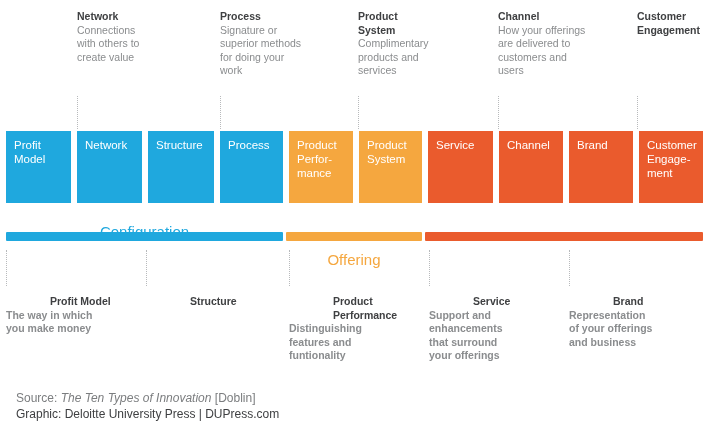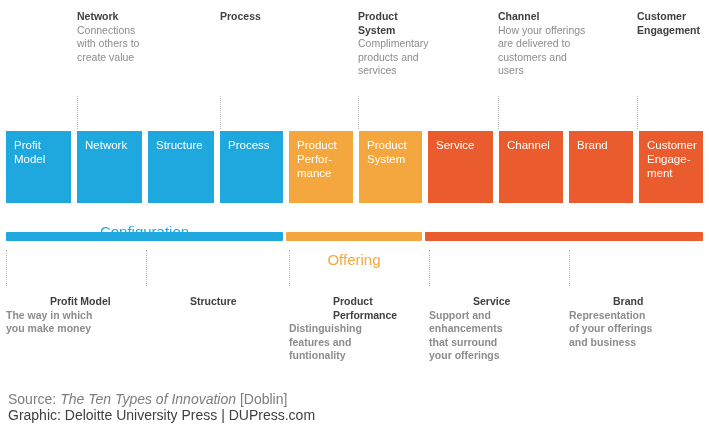--- a/index.html
+++ b/index.html
@@ -94,40 +94,41 @@
     color: #3f4042;
     font-weight: bold;
     display: block;
     margin-left: 44px;
   }
   .bcallout .bd { display: block; font-weight: bold; }
 
   
   .footer {
     position: absolute;
-    left: 8px;
-    font-size: 14px;
+    left: 16px;
+    font-size: 12px;
     color: #7b7d7f;
   }
   .footer-src { top: 391px; }
   .footer-gfx { top: 407px; color: #3f4042; font-weight: normal; }
   .ital { font-style: italic; font-weight: normal; color: #7b7d7f;}
   .nrm  { font-style: normal; font-weight: normal; color: #7b7d7f;}
 </style>
 </head>
 <body>
 
 <div id="canvas">
 
   <div class="callout" style="left:77px; top:10px; width:130px;">
     <span class="hd">Network</span>
     <span class="bd">Connections<br>with others to<br>create value</span>
   </div>
   <div class="callout" style="left:220px; top:10px; width:135px;">
     <span class="hd">Process</span>
+    <span class="bd">Signature or<br>superior methods<br>for doing your<br>work</span>
   </div>
   <div class="callout" style="left:358px; top:10px; width:130px;">
     <span class="hd">Product<br>System</span>
     <span class="bd">Complimentary<br>products and<br>services</span>
   </div>
   <div class="callout" style="left:498px; top:10px; width:135px;">
     <span class="hd">Channel</span>
     <span class="bd">How your offerings<br>are delivered to<br>customers and<br>users</span>
   </div>
   <div class="callout" style="left:637px; top:10px; width:72px;">

